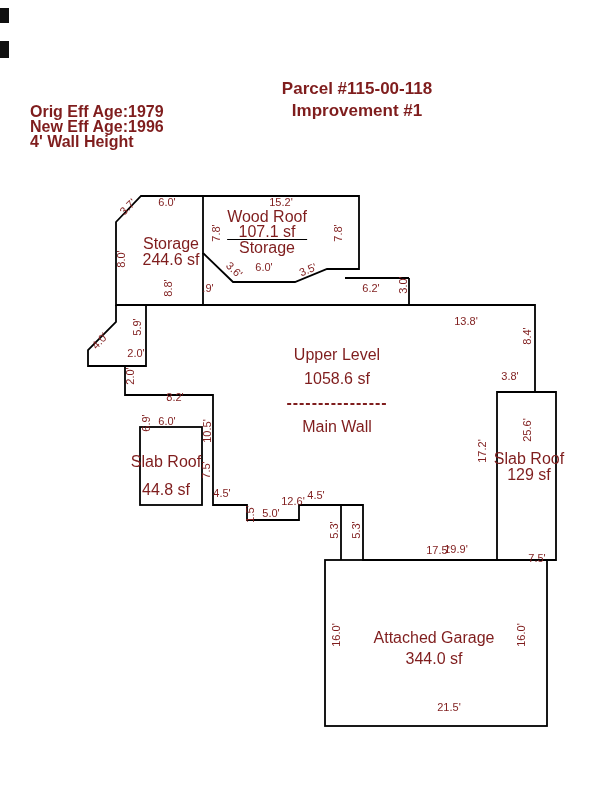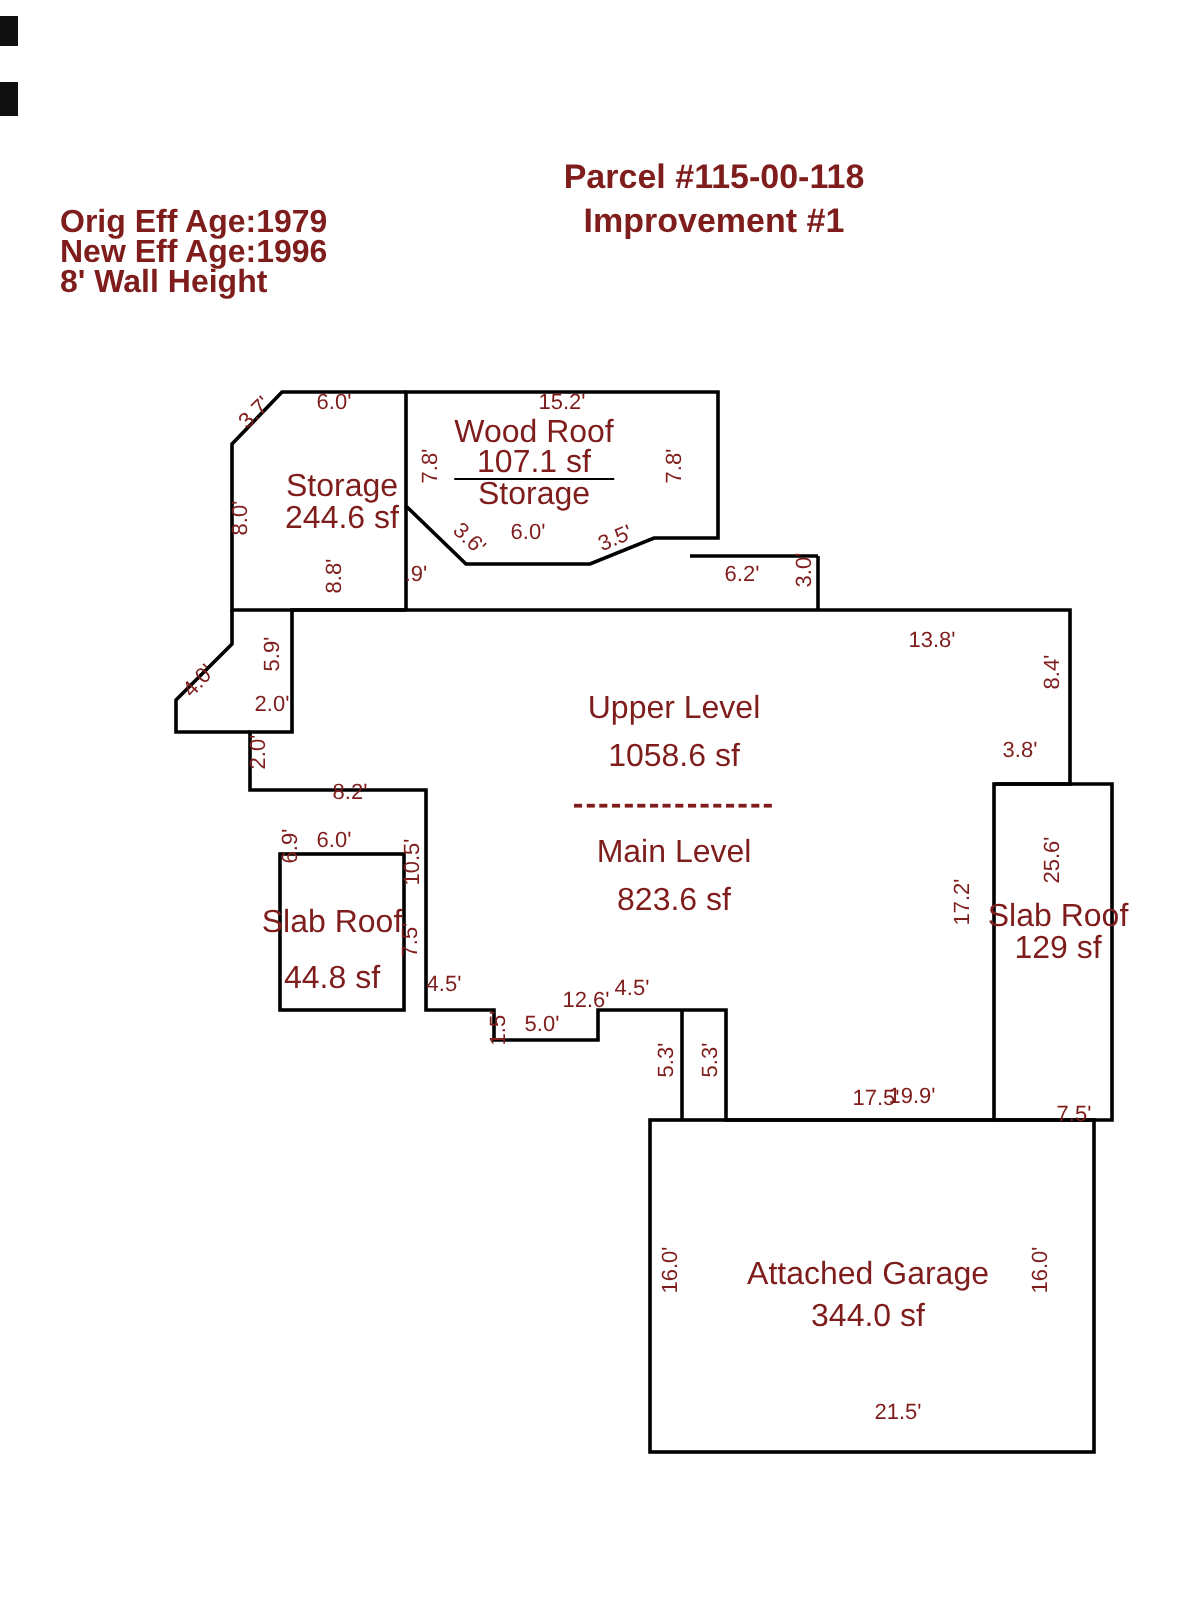--- a/index.html
+++ b/index.html
@@ -33,21 +33,21 @@
   <div class="artifact" style="left:0;top:41px;width:9px;height:17px;"></div>
 
   <div id="title-block">
     <div class="t">Parcel #115-00-118</div>
     <div class="t">Improvement #1</div>
   </div>
 
   <div id="info-block">
     <div>Orig Eff Age:1979</div>
     <div>New Eff Age:1996</div>
-    <div>8' Wall Height</div>
+    <div>4' Wall Height</div>
   </div>
 
   <div id="plan">
     <svg width="600" height="800" viewBox="0 0 600 800" fill="none" stroke="#000000" stroke-width="1.8" stroke-linejoin="miter">
 
       <polygon points="203,196 359,196 359,269 327,269 295,282 233,282 203,253"></polygon>
 
       <polyline points="203,196 141,196 116,222 116,305 203,305"></polyline>
       <line x1="203" y1="253" x2="203" y2="305"></line>
 
@@ -113,22 +113,21 @@
           <div class="divided">Storage</div>
         </div>
         <div class="area" style="left: 171px; top: 236px; line-height: 16px;">
           <div>Storage</div>
           <div>244.6 sf</div>
         </div>
         <div class="area" style="left: 337px; top: 343px; line-height: 24px;">
           <div>Upper Level</div>
           <div>1058.6 sf</div>
           <div class="dashes">----------------</div>
-          <div>Main Level</div>
-          <div>823.6 sf</div>
+          <div>Main Wall</div>
         </div>
         <div class="area" style="left: 166px; top: 448px; line-height: 28px;">
           <div>Slab Roof</div>
           <div>44.8 sf</div>
         </div>
         <div class="area" style="left: 529px; top: 451px; line-height: 16px;">
           <div>Slab Roof</div>
           <div>129 sf</div>
         </div>
         <div class="area" style="left: 434px; top: 627px; line-height: 21px;">

